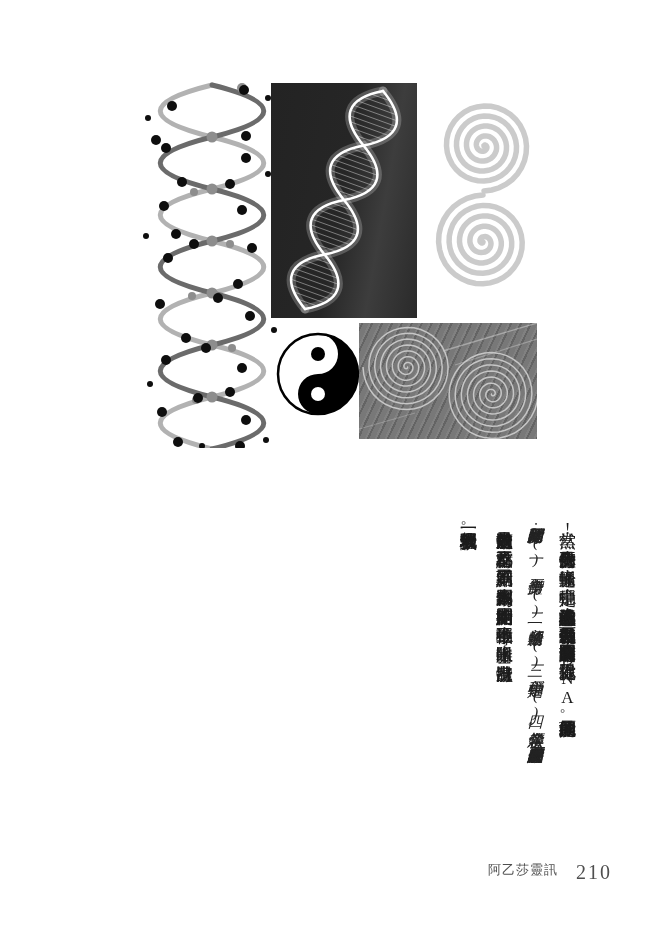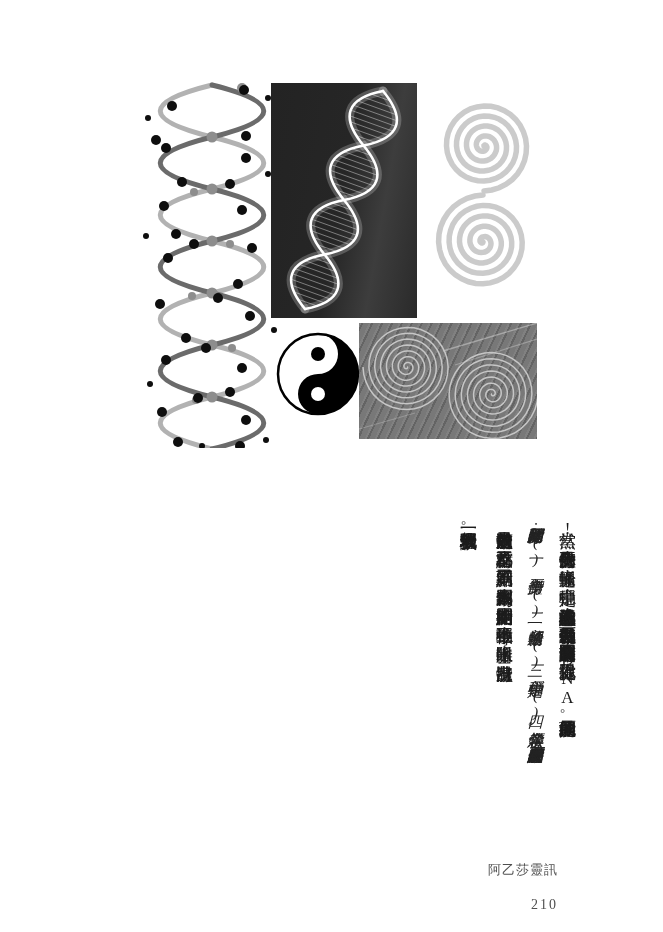--- a/index.html
+++ b/index.html
@@ -22,24 +22,24 @@
   .crop-photo svg { display:block; width:178px; height:116px; }
   
   .text-block {
     position:absolute; top:485px; right:78px; height:325px;
     writing-mode:vertical-rl; text-orientation:upright;
     color:#1c1c1c;
   }
   .text-block p { margin:0; padding:0; text-indent:2em; font-size:17px; line-height:36px; }
   .text-block p.question { font-size:15.5px; line-height:27px; font-style:italic; color:#232323; }
   .page-footer {
-    position:absolute; top:861px; left:488px; display:flex; align-items:flex-end; gap:18px;
-    color:#4f4f4f; font-size:13px; letter-spacing:1px;flex-direction:column;
+    position:absolute; top:861px; left:488px; display:flex; align-items:flex-start; gap:18px;
+    color:#4f4f4f; font-size:13px; letter-spacing:1px;
   }
-  .page-footer .num { letter-spacing:2px; font-size:14px; }
+  .page-footer .num { letter-spacing:2px; font-size:20px; }
 </style>
 </head>
 <body>
 
 <div class="page">
 
   <svg class="fig" style="left:142px; top:78px;" width="140" height="370" viewBox="0 0 140 370">
     <g fill="none" stroke-linecap="round">
       <path stroke="#b2b2b2" stroke-width="5" d="M70 7 C1 24 1 42 70 59 C139 76 139 94 70 111 C1 128 1 146 70 163 C139 180 139 198 70 215 C1 232 1 250 70 267 C139 284 139 302 70 319 C1 336 1 354 70 371"></path>
       <path stroke="#6b6b6b" stroke-width="5" d="M70 7 C139 24 139 42 70 59 C1 76 1 94 70 111 C139 128 139 146 70 163 C1 180 1 198 70 215 C139 232 139 250 70 267 C1 284 1 302 70 319 C139 336 139 354 70 371"></path>

